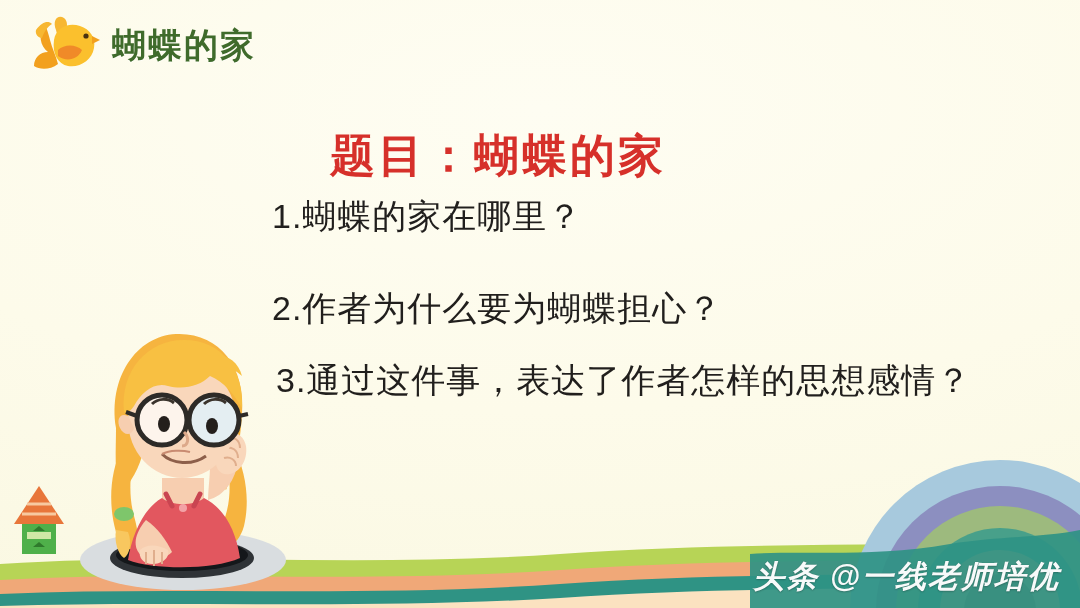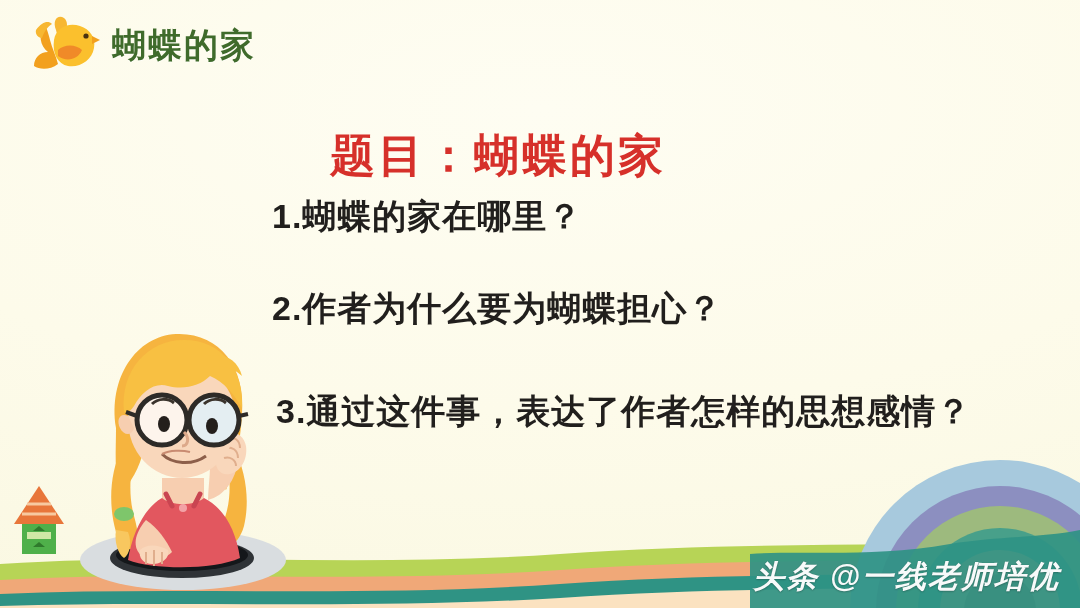--- a/index.html
+++ b/index.html
@@ -72,25 +72,25 @@
     left: 272px;
     top: 196px;
     width: 760px;
   }
   .question {
     font-size: 34px;
     color: #211f1d;
     letter-spacing: 1px;
     line-height: 1.18;
     white-space: nowrap;
-    font-weight: 700;
+    font-weight: 400;
   }
   .q1 { margin: 0 0 0 0; }
   .q2 { margin: 52px 0 0 0; }
-  .q3 { margin: 63px 0 0 4px; }
+  .q3 { margin: 32px 0 0 4px; }
 
   
   .bands {
     position: absolute;
     left: 0;
     bottom: 0;
     width: 1080px;
     height: 90px;
   }
 

